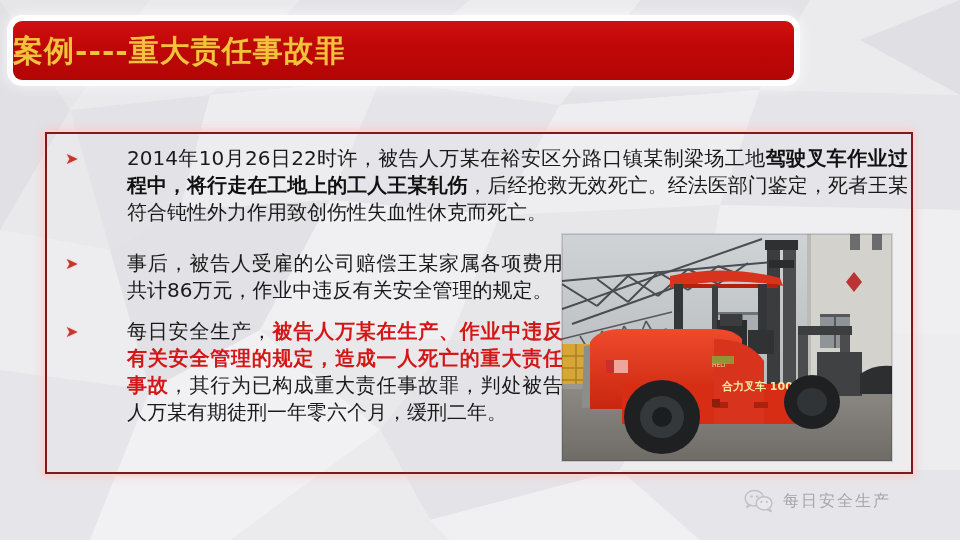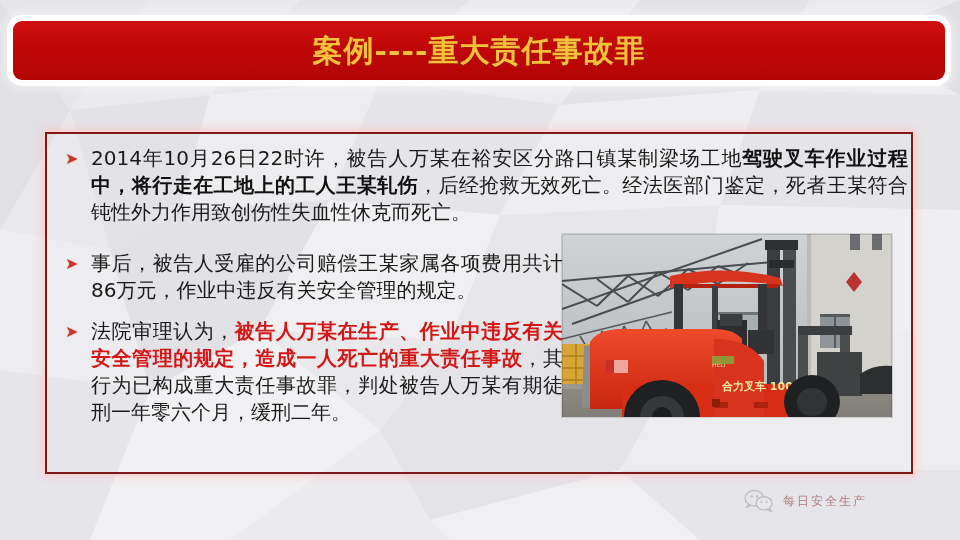--- a/index.html
+++ b/index.html
@@ -9,25 +9,25 @@
     background:#f0f0f1;
     position:relative;
   }
 
   
   #slide{position:absolute;inset:0;overflow:hidden;background:#eeeef0;}
   #bg-poly{position:absolute;inset:0;width:960px;height:540px;}
 
   
   #title-banner{
-    position:absolute;left:13px;top:21px;width:932px;height:59px;
+    position:absolute;left:13px;top:21px;width:781px;height:59px;
     border-radius:9px;
     background:linear-gradient(180deg,#cf1010 0%,#c00707 45%,#b30505 100%);
     box-shadow:0 0 0 6px rgba(255,255,255,.92), 0 0 13px 7px rgba(255,255,255,.65);
-    display:flex;align-items:center;justify-content:center;
+    display:flex;align-items:center;justify-content:flex-start;
   }
   #title-text{
     color:#f3c13c;
     font-family:"DejaVu Serif","Liberation Serif",serif;
     font-weight:bold;
     font-size:30px;
     letter-spacing:1px;
     line-height:1;
     text-shadow:0 1px 0 rgba(120,50,0,.35);
     white-space:nowrap;
@@ -55,52 +55,53 @@
     text-align:left;padding-left:2px;
     text-shadow:0 0 2px rgba(255,150,150,.8);
   }
   .ptext{
     flex:1 1 auto;
     font-family:"DejaVu Sans","Liberation Sans",sans-serif;
     font-size:20px;line-height:27px;
     color:#1a1a1a;
     text-align:justify;
     text-justify:inter-ideograph;
+    margin-left:36px;
   }
   .ptext b{font-weight:bold;color:#111;}
   .ptext .red{color:#d31717;font-weight:bold;font-family:Liberation Serif, serif;}
 
   #para-1 .ptext{width:496px;}
   #para-1{margin-bottom:24px;}
   #para-2 .ptext{width:450px;}
   #para-2{margin-bottom:14px;}
   #para-3 .ptext{width:450px;}
 
   
   #para-1{width:845px;}
   #para-1 .ptext{width:818px;}
 
   
   #photo{
-    position:absolute;left:562px;top:234px;width:330px;height:183px;
+    position:absolute;left:562px;top:234px;width:330px;height:227px;
     background:#8d8f91;overflow:hidden;
     box-shadow:0 0 0 1px rgba(0,0,0,.12);
   }
   #photo svg{display:block;width:330px;height:227px;}
 
   
   #footer-logo{
     position:absolute;left:744px;top:489px;
     display:flex;align-items:center;gap:9px;
     opacity:.55;
   }
   #wechat-icon{width:30px;height:24px;flex:0 0 auto;}
   #footer-text{
     font-family:"DejaVu Serif","Liberation Serif",serif;
-    font-size:12px;color:#7f1d1d;letter-spacing:2px;white-space:nowrap;
+    font-size:16px;color:#737373;letter-spacing:2px;white-space:nowrap;
   }
 </style>
 </head>
 <body>
 
 <div id="slide">
 
   <svg id="bg-poly" viewBox="0 0 960 540" preserveAspectRatio="none">
     <rect x="0" y="0" width="960" height="540" fill="#efeff1"></rect>
     <polygon points="0,0 150,0 70,110" fill="#e6e6e9"></polygon>
@@ -150,21 +151,21 @@
     <div class="para" id="para-2">
       <div class="bullet">➤</div>
       <div class="ptext">
         <span>事后，被告人受雇的公司赔偿王某家属各项费用共计86万元，作业中违反有关安全管理的规定。</span>
       </div>
     </div>
 
     <div class="para" id="para-3">
       <div class="bullet">➤</div>
       <div class="ptext">
-        <span>法院审理认为，</span><span class="red">被告人万某在生产、作业中违反有关安全管理的规定，造成一人死亡的重大责任事故</span><span>，其行为已构成重大责任事故罪，判处被告人万某有期徒刑一年零六个月，缓刑二年。</span>
+        <span>每日安全生产，</span><span class="red">被告人万某在生产、作业中违反有关安全管理的规定，造成一人死亡的重大责任事故</span><span>，其行为已构成重大责任事故罪，判处被告人万某有期徒刑一年零六个月，缓刑二年。</span>
       </div>
     </div>
 
   </div>
 
   <div id="photo">
     <svg viewBox="0 0 330 227" preserveAspectRatio="none">
       <defs>
         <linearGradient id="skyG" x1="0" y1="0" x2="0" y2="1">
           <stop offset="0" stop-color="#cfd3d6"></stop>

